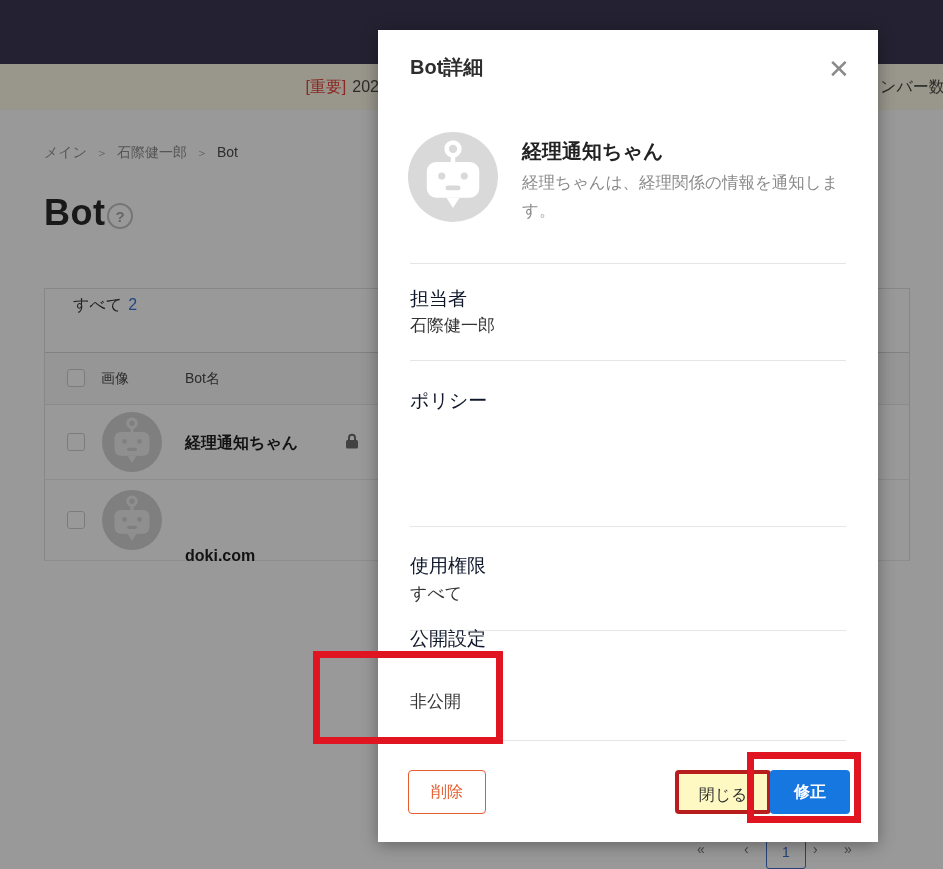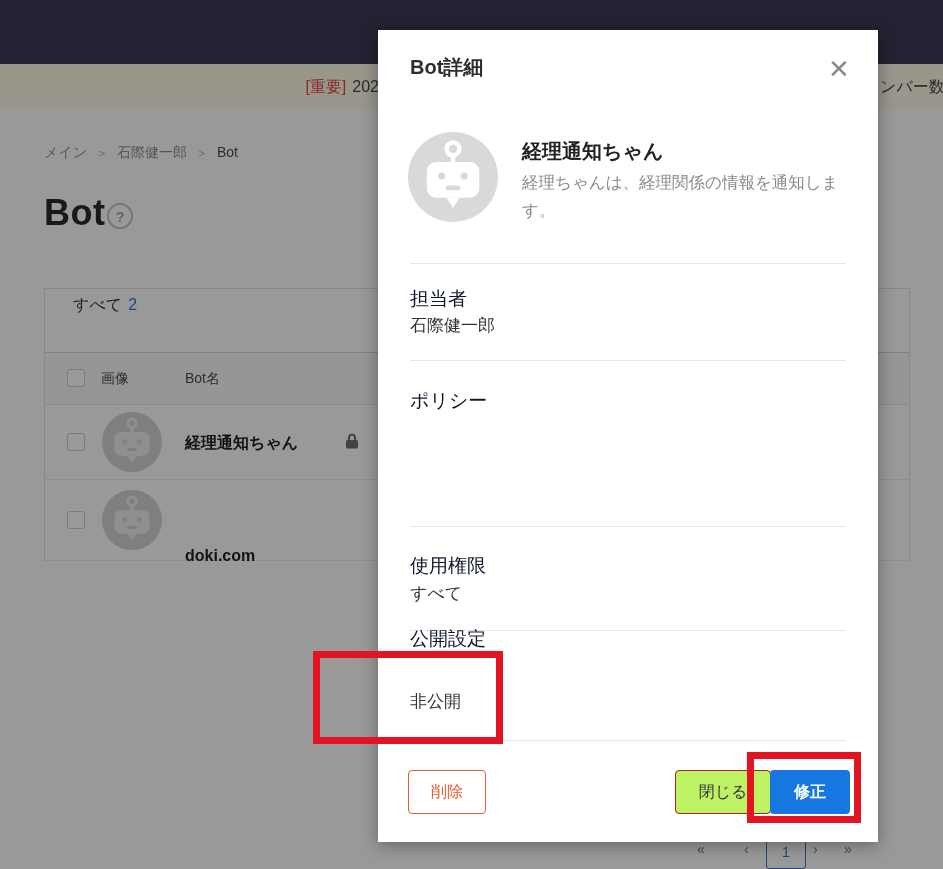--- a/index.html
+++ b/index.html
@@ -56,21 +56,21 @@
     color:#8a8a8a;text-align:center;cursor:pointer;font-weight:300;}
   .avatar-l{position:absolute;left:30px;top:102px;width:90px;height:90px;border-radius:50%;background:#d9d9d9;}
   .bot-name{position:absolute;left:144px;top:108px;font-size:20px;font-weight:bold;color:#222;}
   .bot-desc{position:absolute;left:144px;top:138px;width:332px;font-size:16.5px;line-height:28px;color:#8a8a8a;}
   .divider{position:absolute;left:32px;width:436px;height:0;border-top:1px solid #e6e6e6;}
   .sec-label{position:absolute;left:32px;font-size:19px;color:#0f172a;}
   .sec-value{position:absolute;left:32px;font-size:17px;color:#333;}
   .sec-note{position:absolute;left:32px;font-size:15px;line-height:23px;color:#8c8c8c;}
   .btn{position:absolute;top:740px;height:44px;border-radius:4px;font-size:16px;text-align:center;line-height:42px;cursor:pointer;}
   .btn-delete{left:30px;width:78px;border:1px solid #e55c2c;color:#e55c2c;background:#fff;}
-  .btn-close{left:297px;width:96px;border:1px solid #b91c1c;color:#333;background:#bef264;}
+  .btn-close{left:297px;width:96px;border:4px solid #b91c1c;color:#333;background:#fef9c3;}
   .btn-edit{left:392px;width:80px;border:none;background:#1677e0;color:#fff;font-weight:bold;line-height:44px;}
 
   
   .anno{position:absolute;border:7px solid #e11422;z-index:30;background:transparent;}
   .anno1{left:313px;top:651px;width:190px;height:93px;}
   .anno2{left:747px;top:752px;width:114px;height:71px;}
 
   .robot-svg{position:absolute;left:0;top:0;width:100%;height:100%;}
 </style>
 </head>

